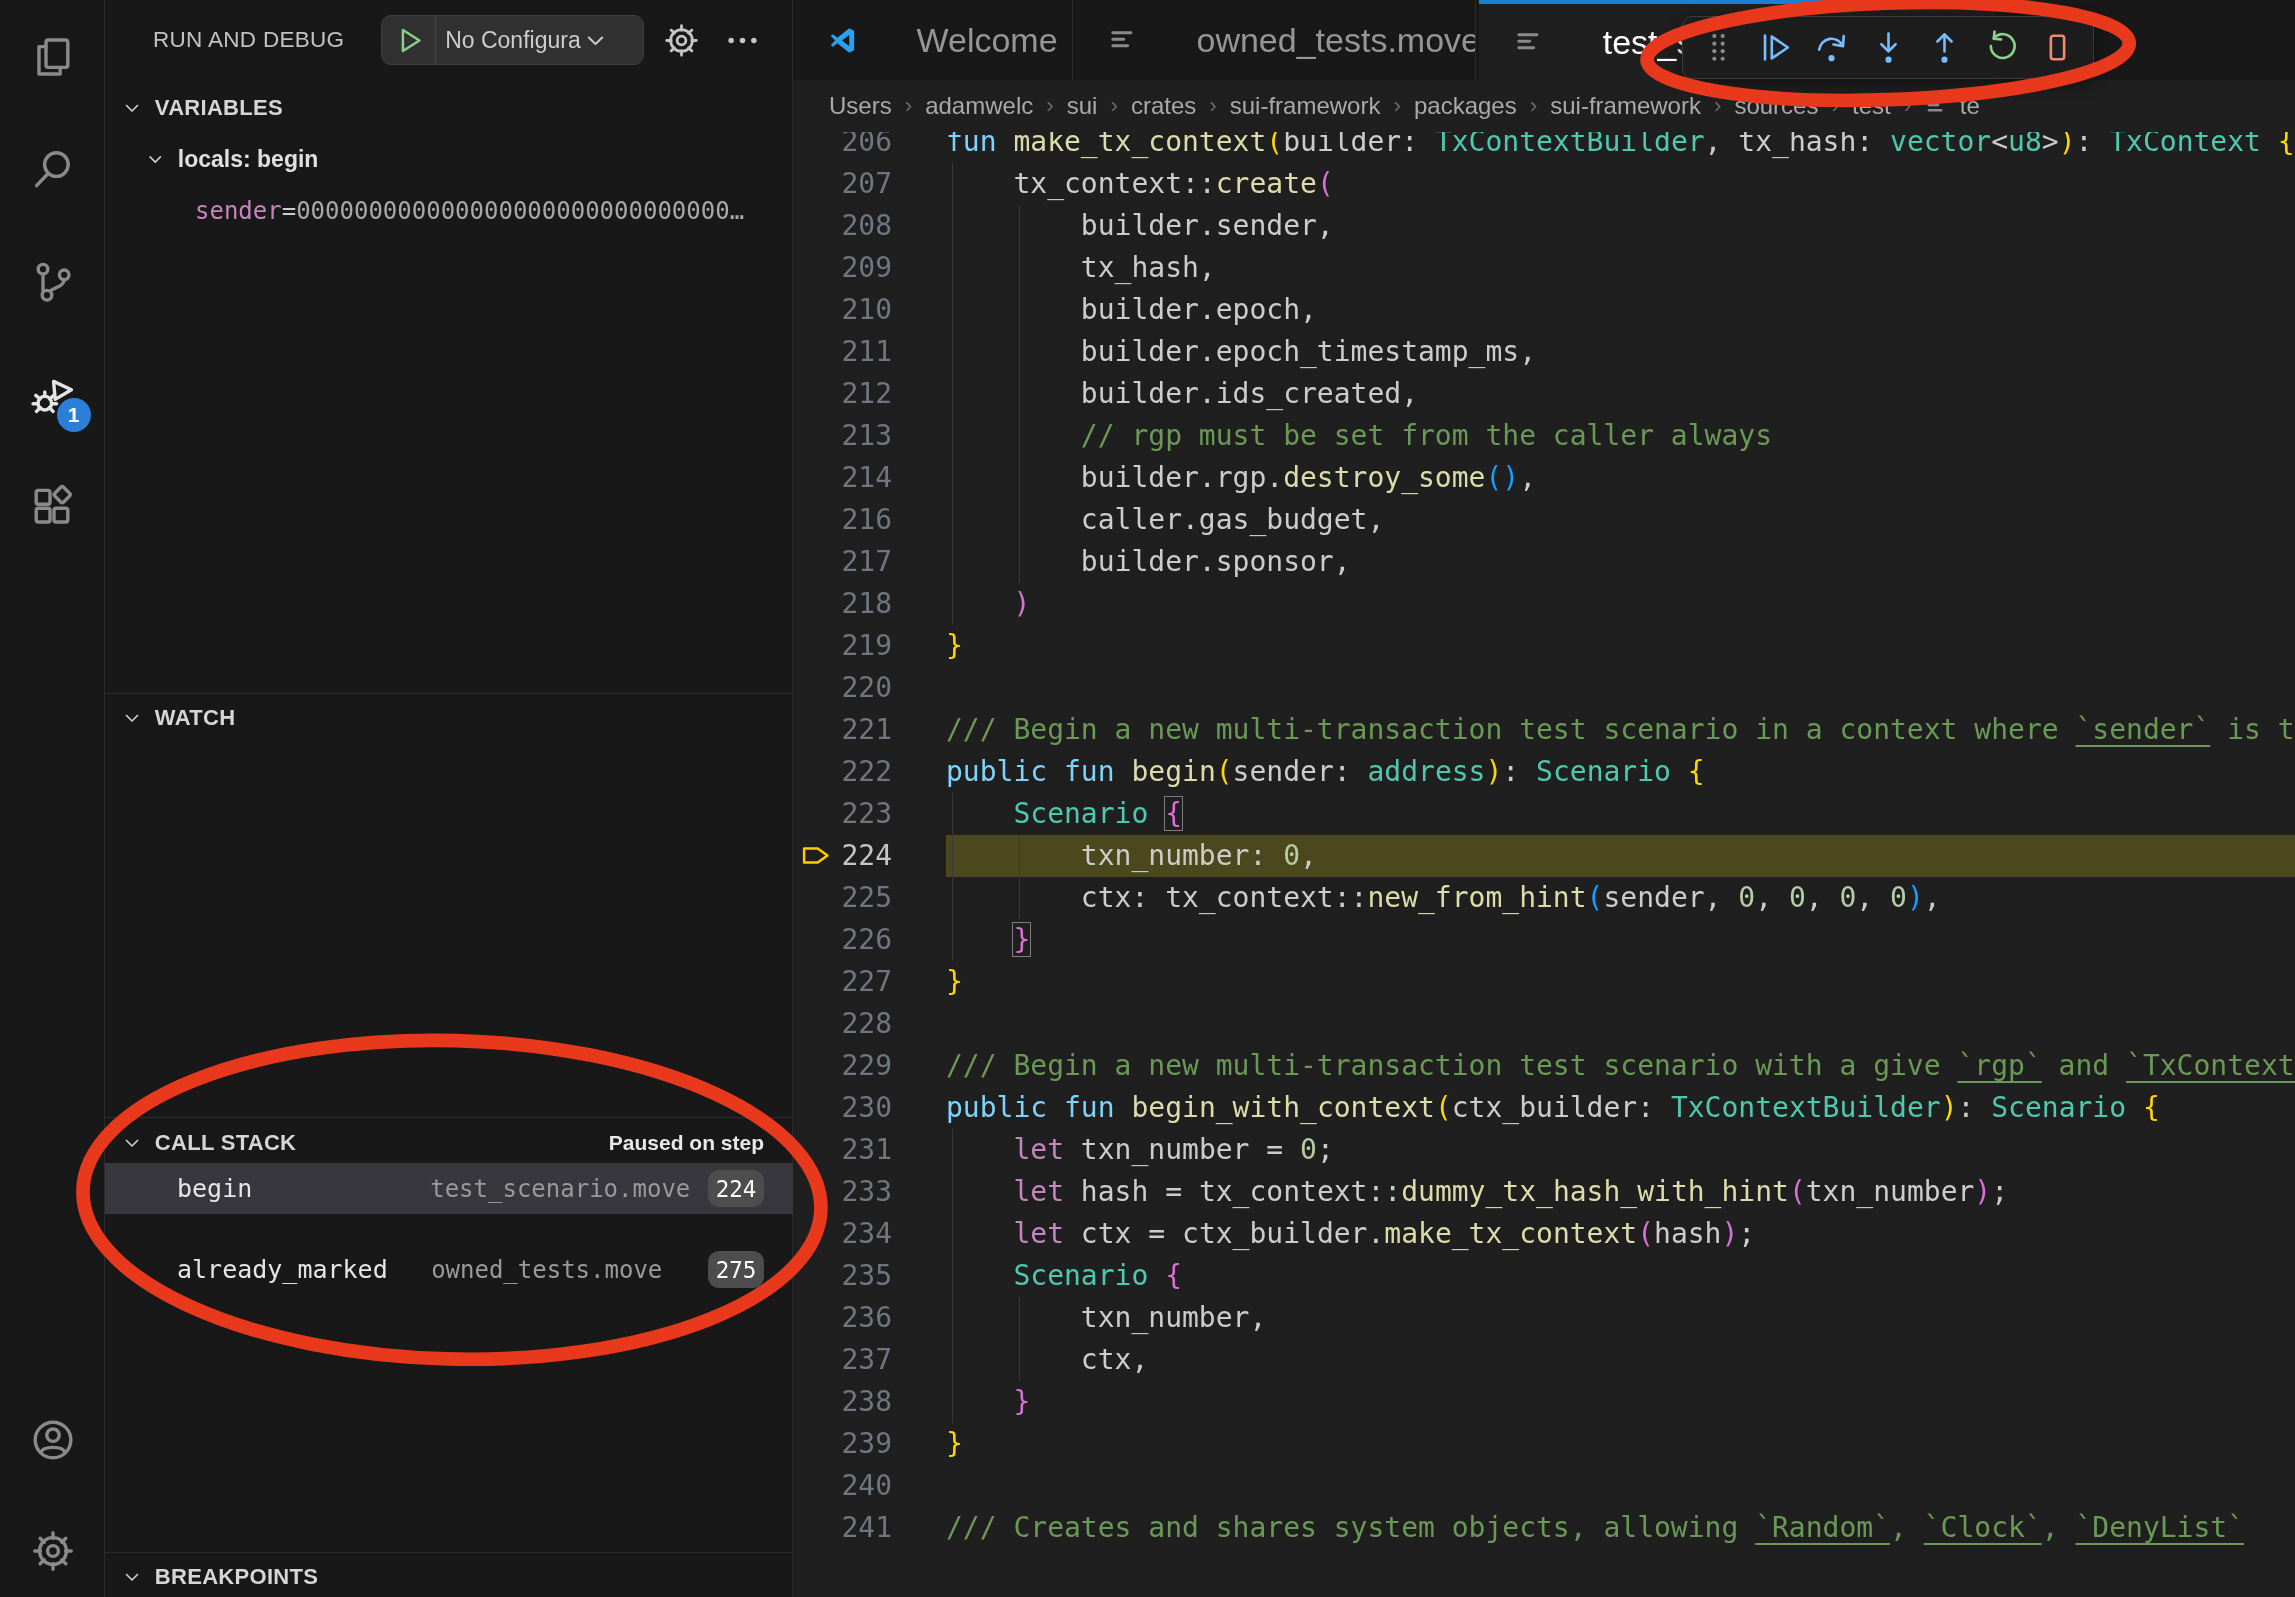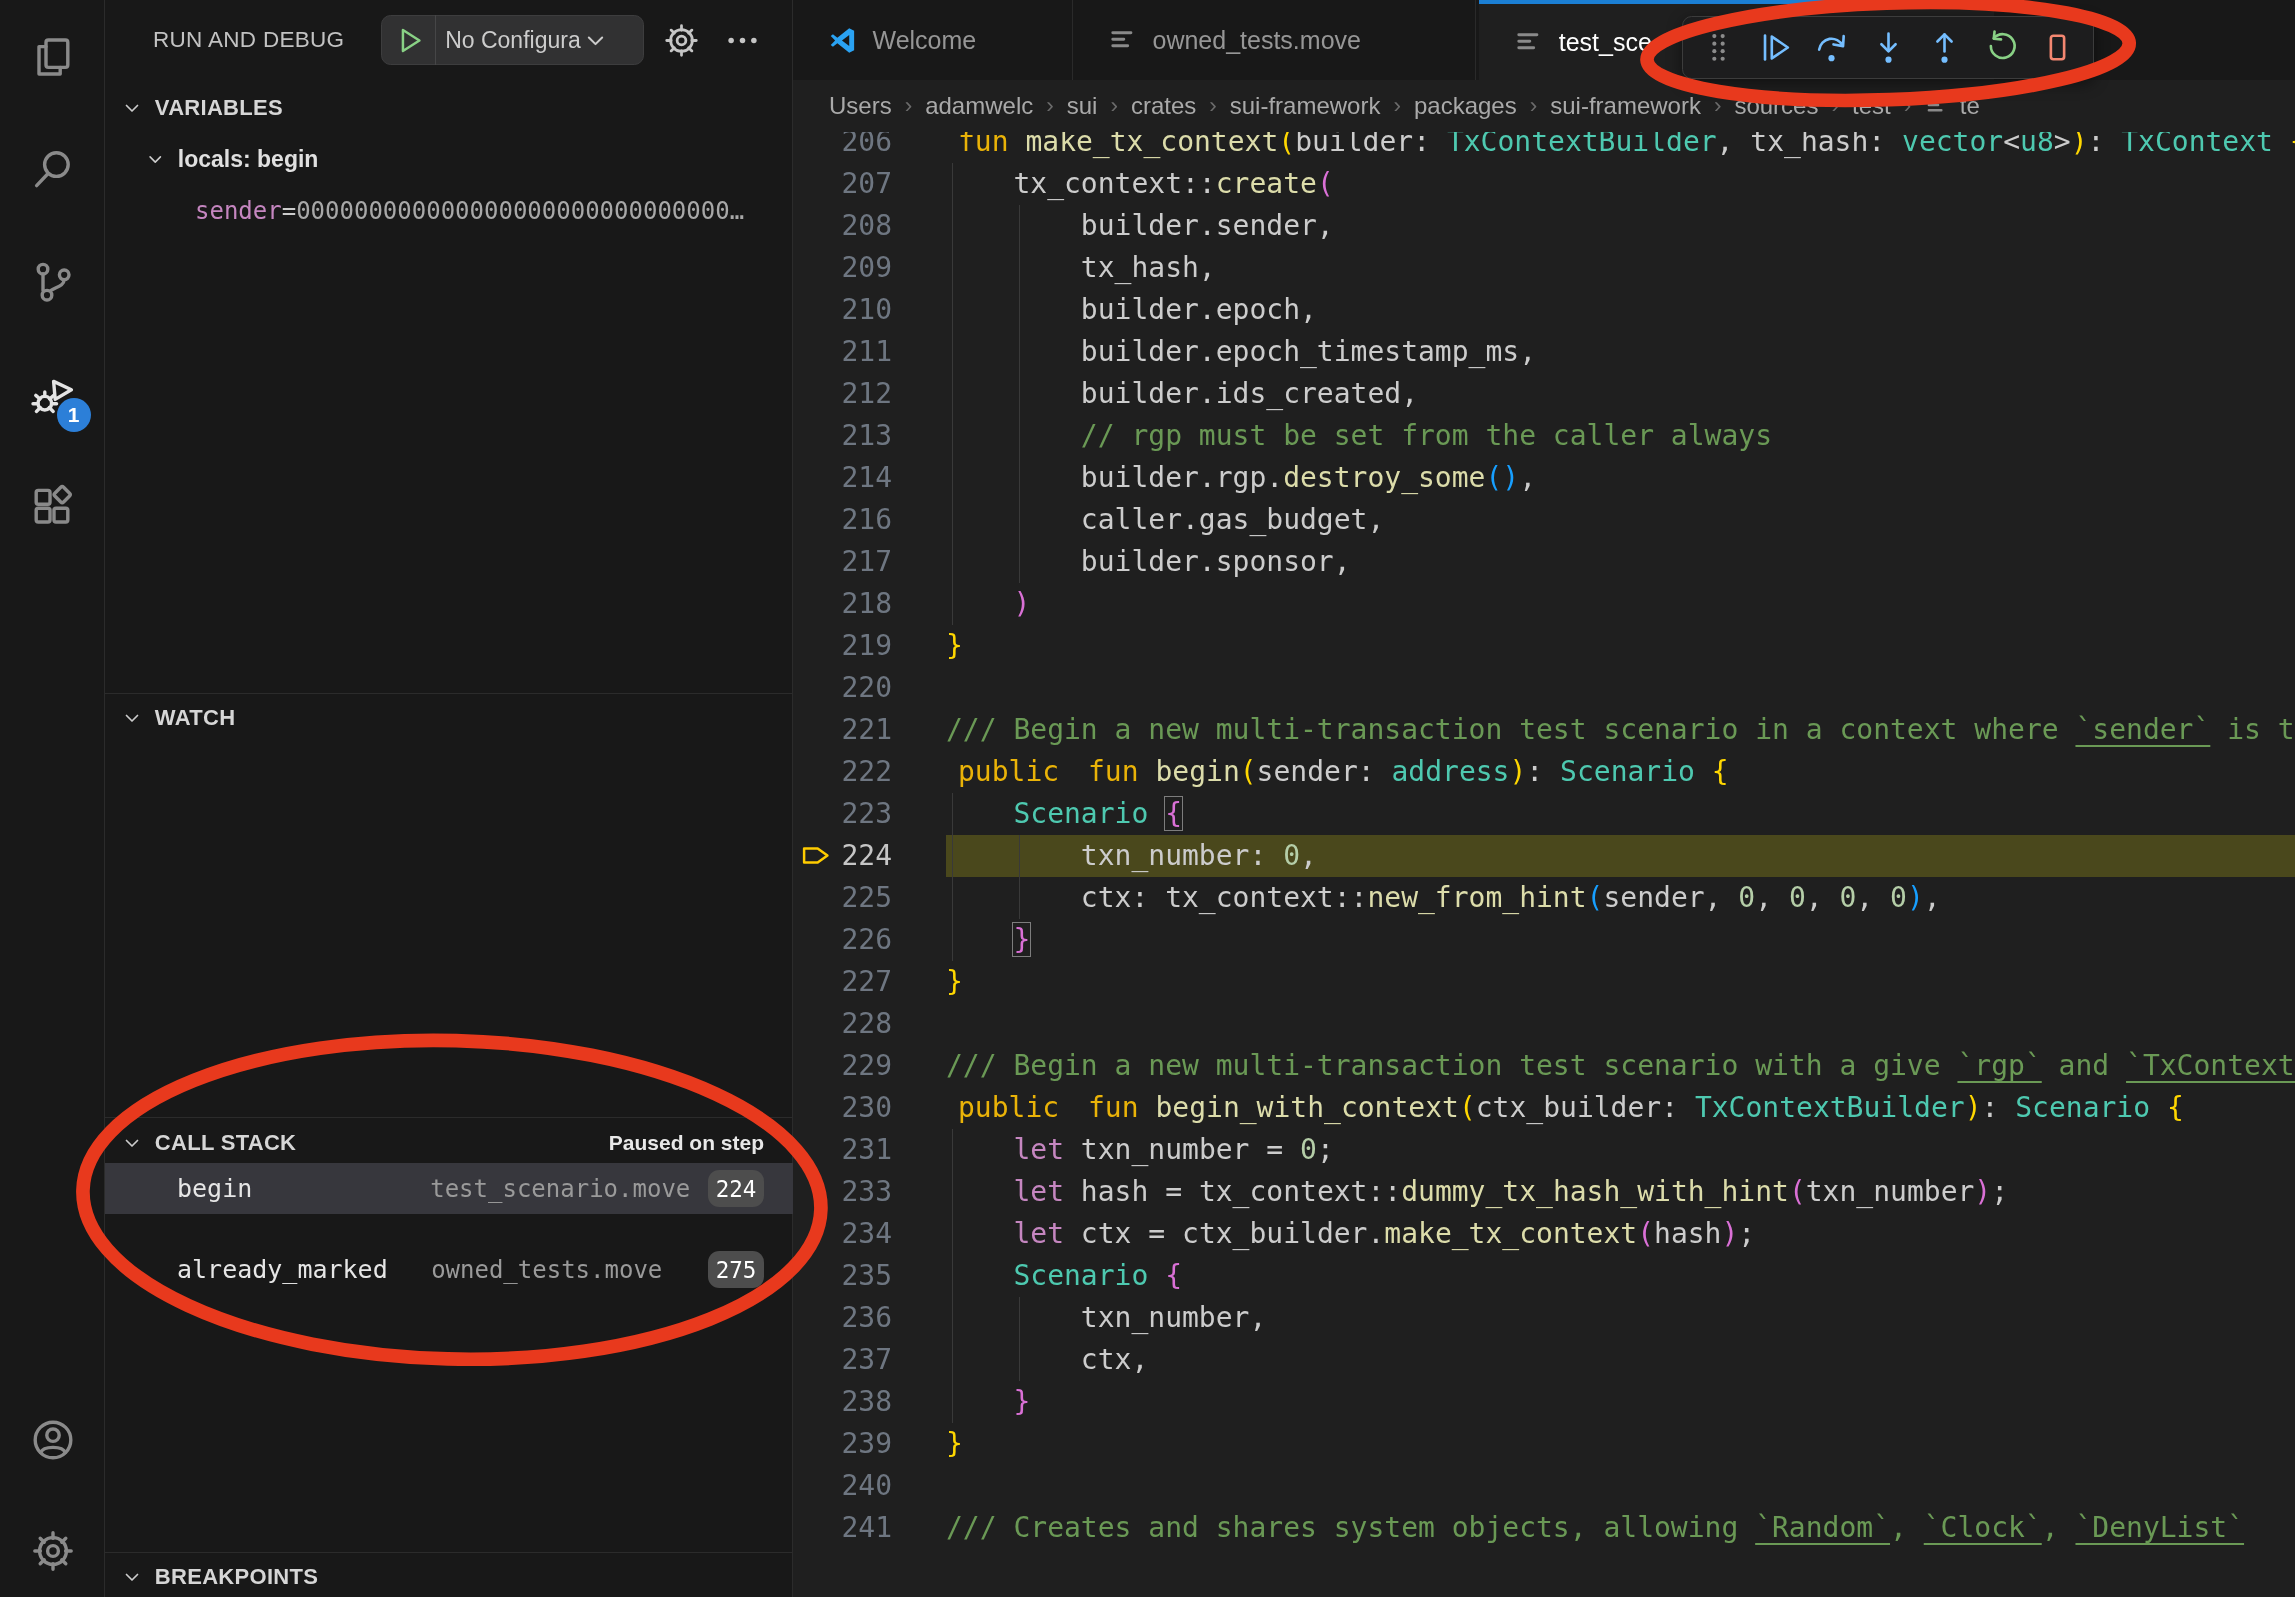--- a/index.html
+++ b/index.html
@@ -58,21 +58,21 @@
   .frame-row.selected{background:#37373d;}
   .frame-name{margin-left:72px;font-family:"DejaVu Sans Mono",monospace;font-size:25px;color:#e6e6e6;white-space:nowrap;}
   .frame-file{margin-left:auto;font-family:"DejaVu Sans Mono",monospace;font-size:24px;color:#9a9a9a;white-space:nowrap;}
   .frame-badge{flex:0 0 auto;margin-left:17.7px;margin-right:29px;min-width:56px;height:37px;border-radius:11.3px;background:#4d4d4d;
                color:#ffffff;font-family:"DejaVu Sans Mono",monospace;font-size:22.5px;display:flex;align-items:center;justify-content:center;padding:0 6.4px;}
 
   
   .editor{position:absolute;left:793px;top:0;right:0;height:1597px;background:#1f1f1f;overflow:hidden;}
   .tabbar{position:absolute;left:0;top:0;right:0;height:80px;background:#181818;display:flex;z-index:4;}
   .tab{height:80px;display:flex;align-items:center;background:#181818;border-right:0.8px solid #2a2a2a;
-       color:#969696;font-size:25px;cursor:pointer;overflow:hidden;white-space:nowrap;flex:0 0 auto;}
+       color:#969696;font-size:34px;cursor:pointer;overflow:hidden;white-space:nowrap;flex:0 0 auto;gap:44px;}
   .tab .tab-icon{width:31px;height:31px;margin-left:34px;margin-right:14.5px;color:#8a8a8a;flex:0 0 auto;}
   .tab .tab-icon svg{width:31px;height:31px;}
   .tab.active{background:#1f1f1f;color:#ffffff;border-top:4.8px solid #1b7fd4;border-right:none;margin-left:3.2px;}
   .breadcrumbs{position:absolute;left:0;top:80px;right:0;height:52px;background:#1f1f1f;display:flex;align-items:center;
                padding-left:36px;z-index:3;font-size:24px;color:#a9a9a9;white-space:nowrap;overflow:hidden;}
   .bc-sep{margin:0 13px;color:#6b6b6b;font-size:22.5px;}
   .bc-item{cursor:pointer;}
   .bc-file{display:flex;align-items:center;cursor:pointer;}
   .bc-file .bc-icon{width:26px;height:26px;margin-right:9.7px;color:#8a8a8a;}
   .bc-file .bc-icon svg{width:26px;height:26px;}
@@ -80,21 +80,21 @@
   .code{position:absolute;left:0;top:121px;right:0;z-index:1;font-family:"DejaVu Sans Mono",monospace;font-size:28px;}
   .line{position:relative;height:42px;display:flex;align-items:center;}
   .gutter{position:relative;width:153px;height:42px;flex:0 0 auto;cursor:pointer;}
   .ln{position:absolute;right:54px;top:0;height:42px;line-height:42px;color:#6e7681;}
   .line.cur .ln{color:#c6c6c6;}
   .dbg-arrow{position:absolute;left:6.4px;top:3.2px;width:35px;height:35px;color:#ffcc00;}
   .dbg-arrow svg{width:35px;height:35px;stroke-width:1.9px;}
   .content{position:relative;flex:1;height:42px;line-height:42px;white-space:pre;cursor:text;}
   .line.cur .content{background:#4a481c;}
   .guide{position:absolute;top:0;width:1.2px;height:42px;background:#393939;}
-  .tk-kw{color:#eab308;margin-left:12px;} .tk-kwp{color:#c586c0;} .tk-fn{color:#dcdcaa;} .tk-ty{color:#4ec9b0;}
+  .tk-kw{color:#7dd3fc;} .tk-kwp{color:#c586c0;} .tk-fn{color:#dcdcaa;} .tk-ty{color:#4ec9b0;}
   .tk-cm{color:#6a9955;} .tk-num{color:#b5cea8;} .tk-d{color:#cccccc;}
   .tk-b1{color:#ffd700;} .tk-b2{color:#da70d6;} .tk-b3{color:#179fff;}
   .tk-b2m{color:#da70d6;outline:1.2px solid #7d7d7d;outline-offset:-0.8px;}
   .tk-cmu{color:#6a9955;text-decoration:underline;text-decoration-thickness:2.4px;text-underline-offset:6.4px;}
 
   
   .debug-toolbar{position:absolute;left:889px;top:16px;width:412px;height:63px;background:#1d1d1e;
                  border:1.6px solid #3c3c3c;border-radius:9.7px;display:flex;align-items:center;
                  justify-content:space-between;padding:0 14.5px;z-index:6;box-shadow:0 4.8px 14.5px rgba(0,0,0,.45);}
   .tb-btn{width:42px;height:42px;display:flex;align-items:center;justify-content:center;cursor:pointer;border-radius:6.4px;}

